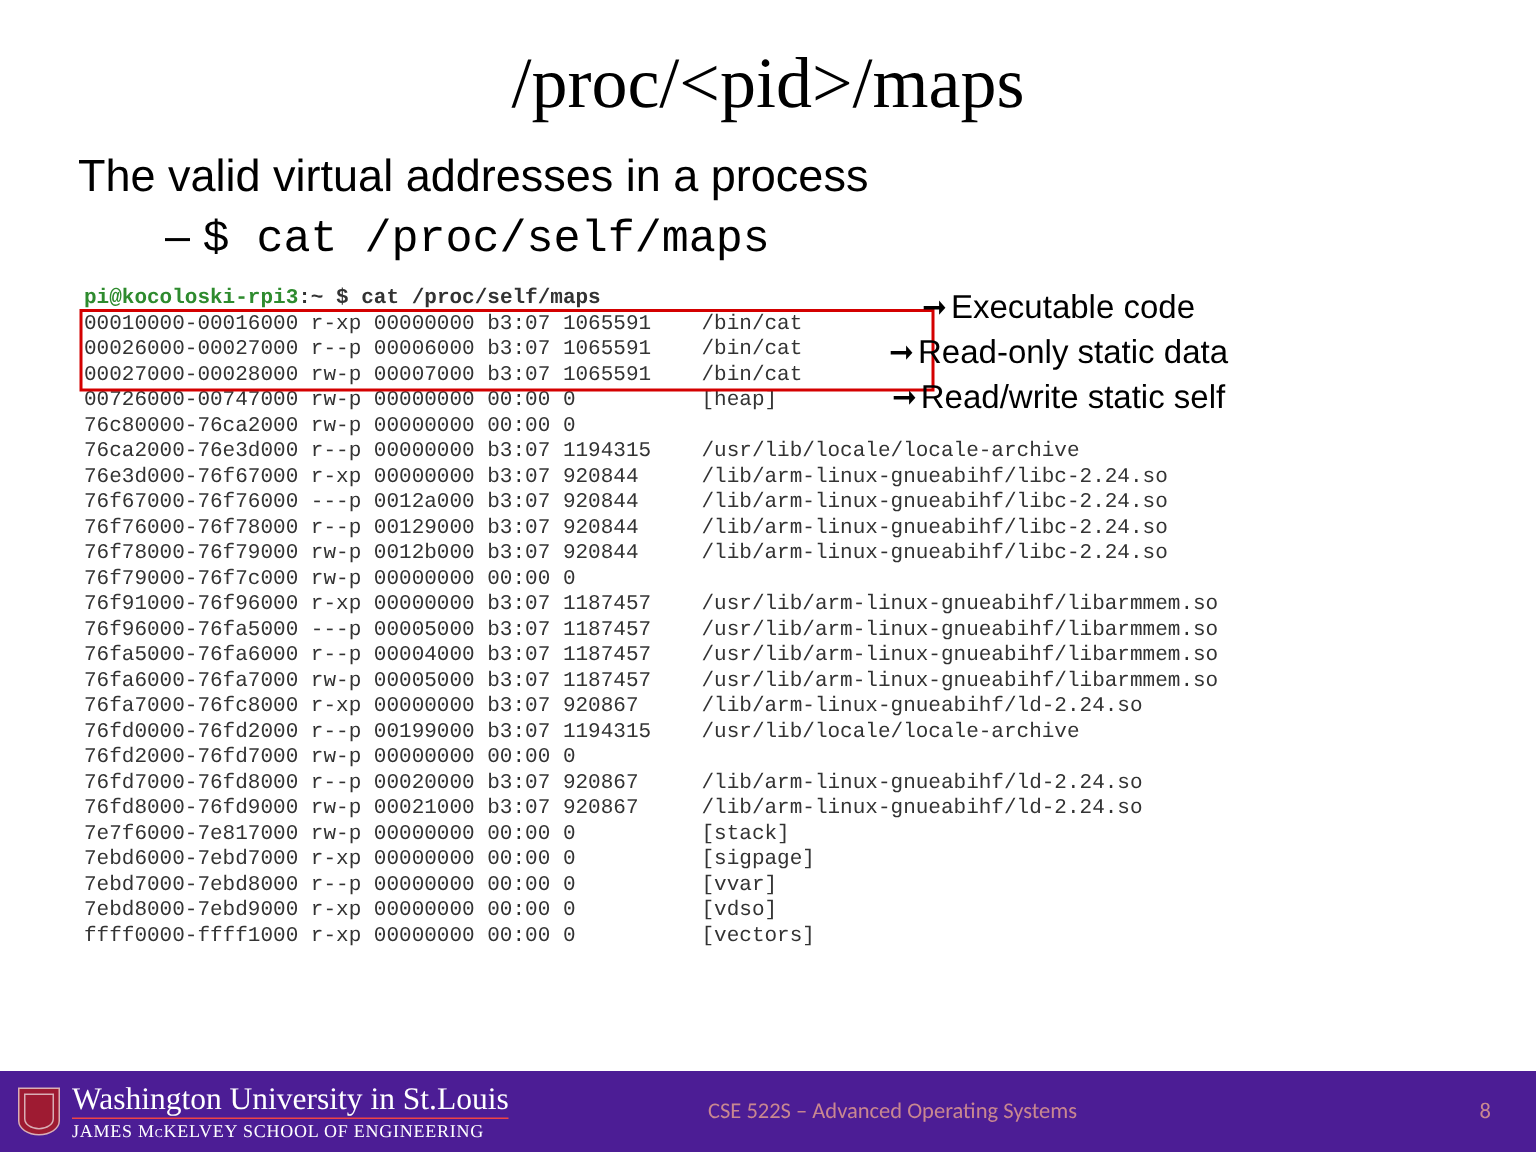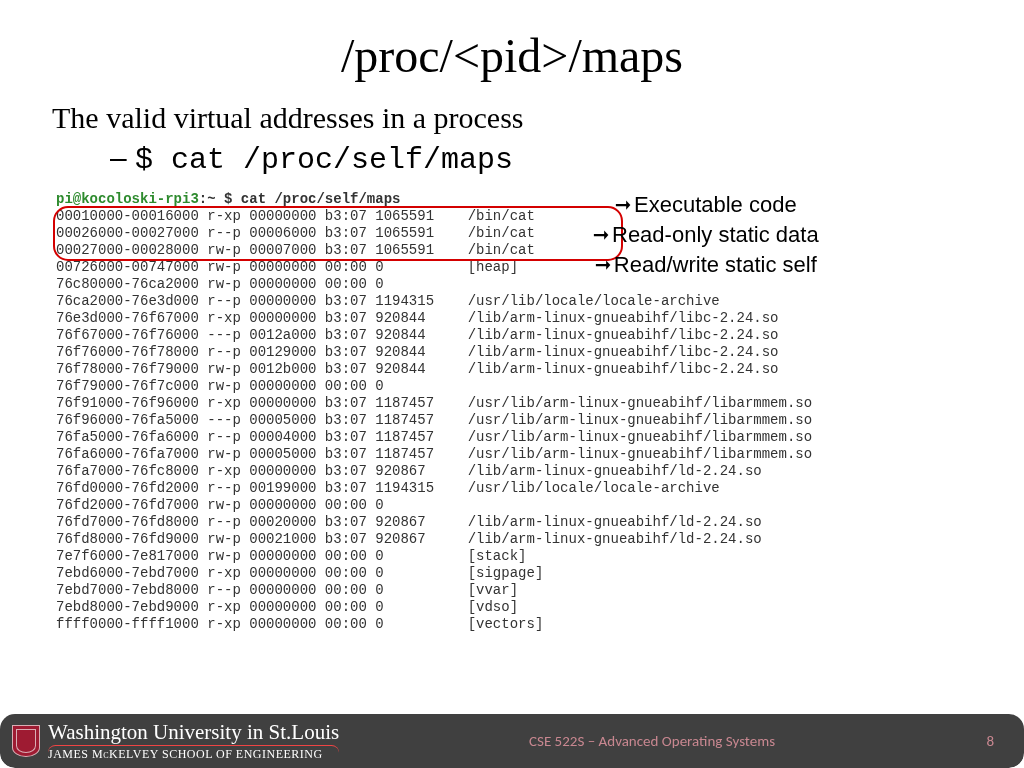--- a/index.html
+++ b/index.html
@@ -1,40 +1,40 @@
 <!DOCTYPE html>
 <html><head>
 <meta charset="utf-8">
 <style>
-  * { margin:0; padding:0; box-sizing:border-box;border-radius:15px; }
+  * { margin:0; padding:0; box-sizing:border-box; }
   html,body { width:1024px; height:768px; font-family:Calibri,Verdana,sans-serif; background:#fff; overflow:hidden; }
   .slide { position:relative; width:1024px; height:768px; }
   .title { font-family:"Times New Roman",serif; font-size:48px; text-align:center; padding-top:28px; color:#000; }
   .body  { padding:18px 52px 0 52px; }
-  .intro { font-size:30px; font-family:Liberation Serif, serif; color:#000; }
+  .intro { font-size:30px; font-family:Liberation Sans, sans-serif; color:#000; }
   .cmd-row { margin:6px 0 8px 58px; font-size:30px; font-family:Verdana,Geneva,sans-serif; }
   .cmd-row .dash { font-weight:300; }
   .cmd-row .dollar { font-family:"Courier New",monospace; }
   .cmd-row .cmd { font-family:"Courier New",monospace; }
   .terminal-wrap { position:relative; margin-top:14px; margin-left:4px; }
   .terminal { font-family:"Courier New",monospace; font-size:14px; line-height:17px; white-space:pre; color:#333; }
   .term-user { color:#2e8b2e; font-weight:bold; }
   .term-cmd  { color:#333; font-weight:bold; }
   .redbox { position:absolute; border:2px solid #d40000; pointer-events:none; }
   .callouts { position:absolute; left:590px; top:192px; font-family:Verdana,Geneva,sans-serif; font-size:22px; color:#000; }
   .callouts li { list-style:none; margin-bottom:4px;text-align:center; }
   .callouts li::before { content:"\279E"; display:inline-block; width:22px; transform:scaleX(.9); color:#000; }
-  .footer { position:absolute; left:0; bottom:0; width:1024px; height:54px; background:#404040; color:#d9aeb5; display:flex; align-items:center; }
+  .footer { position:absolute; left:0; bottom:0; width:1024px; height:54px; background:#4c1d95; color:#d9aeb5; display:flex; align-items:center; }
   .footer .logo { display:flex; align-items:center; padding-left:12px; }
   .footer .shield { width:28px; height:32px; background:#9e1b32; border:1px solid #d9aeb5; border-radius:0 0 50% 50% / 0 0 30% 30%; margin-right:8px; position:relative; }
   .footer .shield::after{content:"";position:absolute;inset:3px;border:1px solid #d9aeb5;border-radius:0 0 50% 50% / 0 0 30% 30%;}
   .footer .uni-text { color:#fff; line-height:1; }
   .footer .uni-main { font-family:"Times New Roman",serif; font-size:21px; }
   .footer .uni-sub  { font-family:"Times New Roman",serif; font-size:12px; letter-spacing:.5px; border-top:1px solid #ef4444; padding-top:2px; margin-top:2px; font-variant:small-caps; }
-  .footer .course { position:absolute; left:415px; width:360px; text-align:right; font-size:15px; color:#c88790; }
+  .footer .course { position:absolute; left:415px; width:360px; text-align:center; font-size:15px; color:#c88790; }
   .footer .pagenum { position:absolute; right:30px; font-size:15px; color:#c88790; }
 </style>
 </head>
 <body>
 <div class="slide">
 
   <div class="title">/proc/&lt;pid&gt;/maps</div>
 
   <div class="body">
     <div class="intro">The valid virtual addresses in a process</div>

